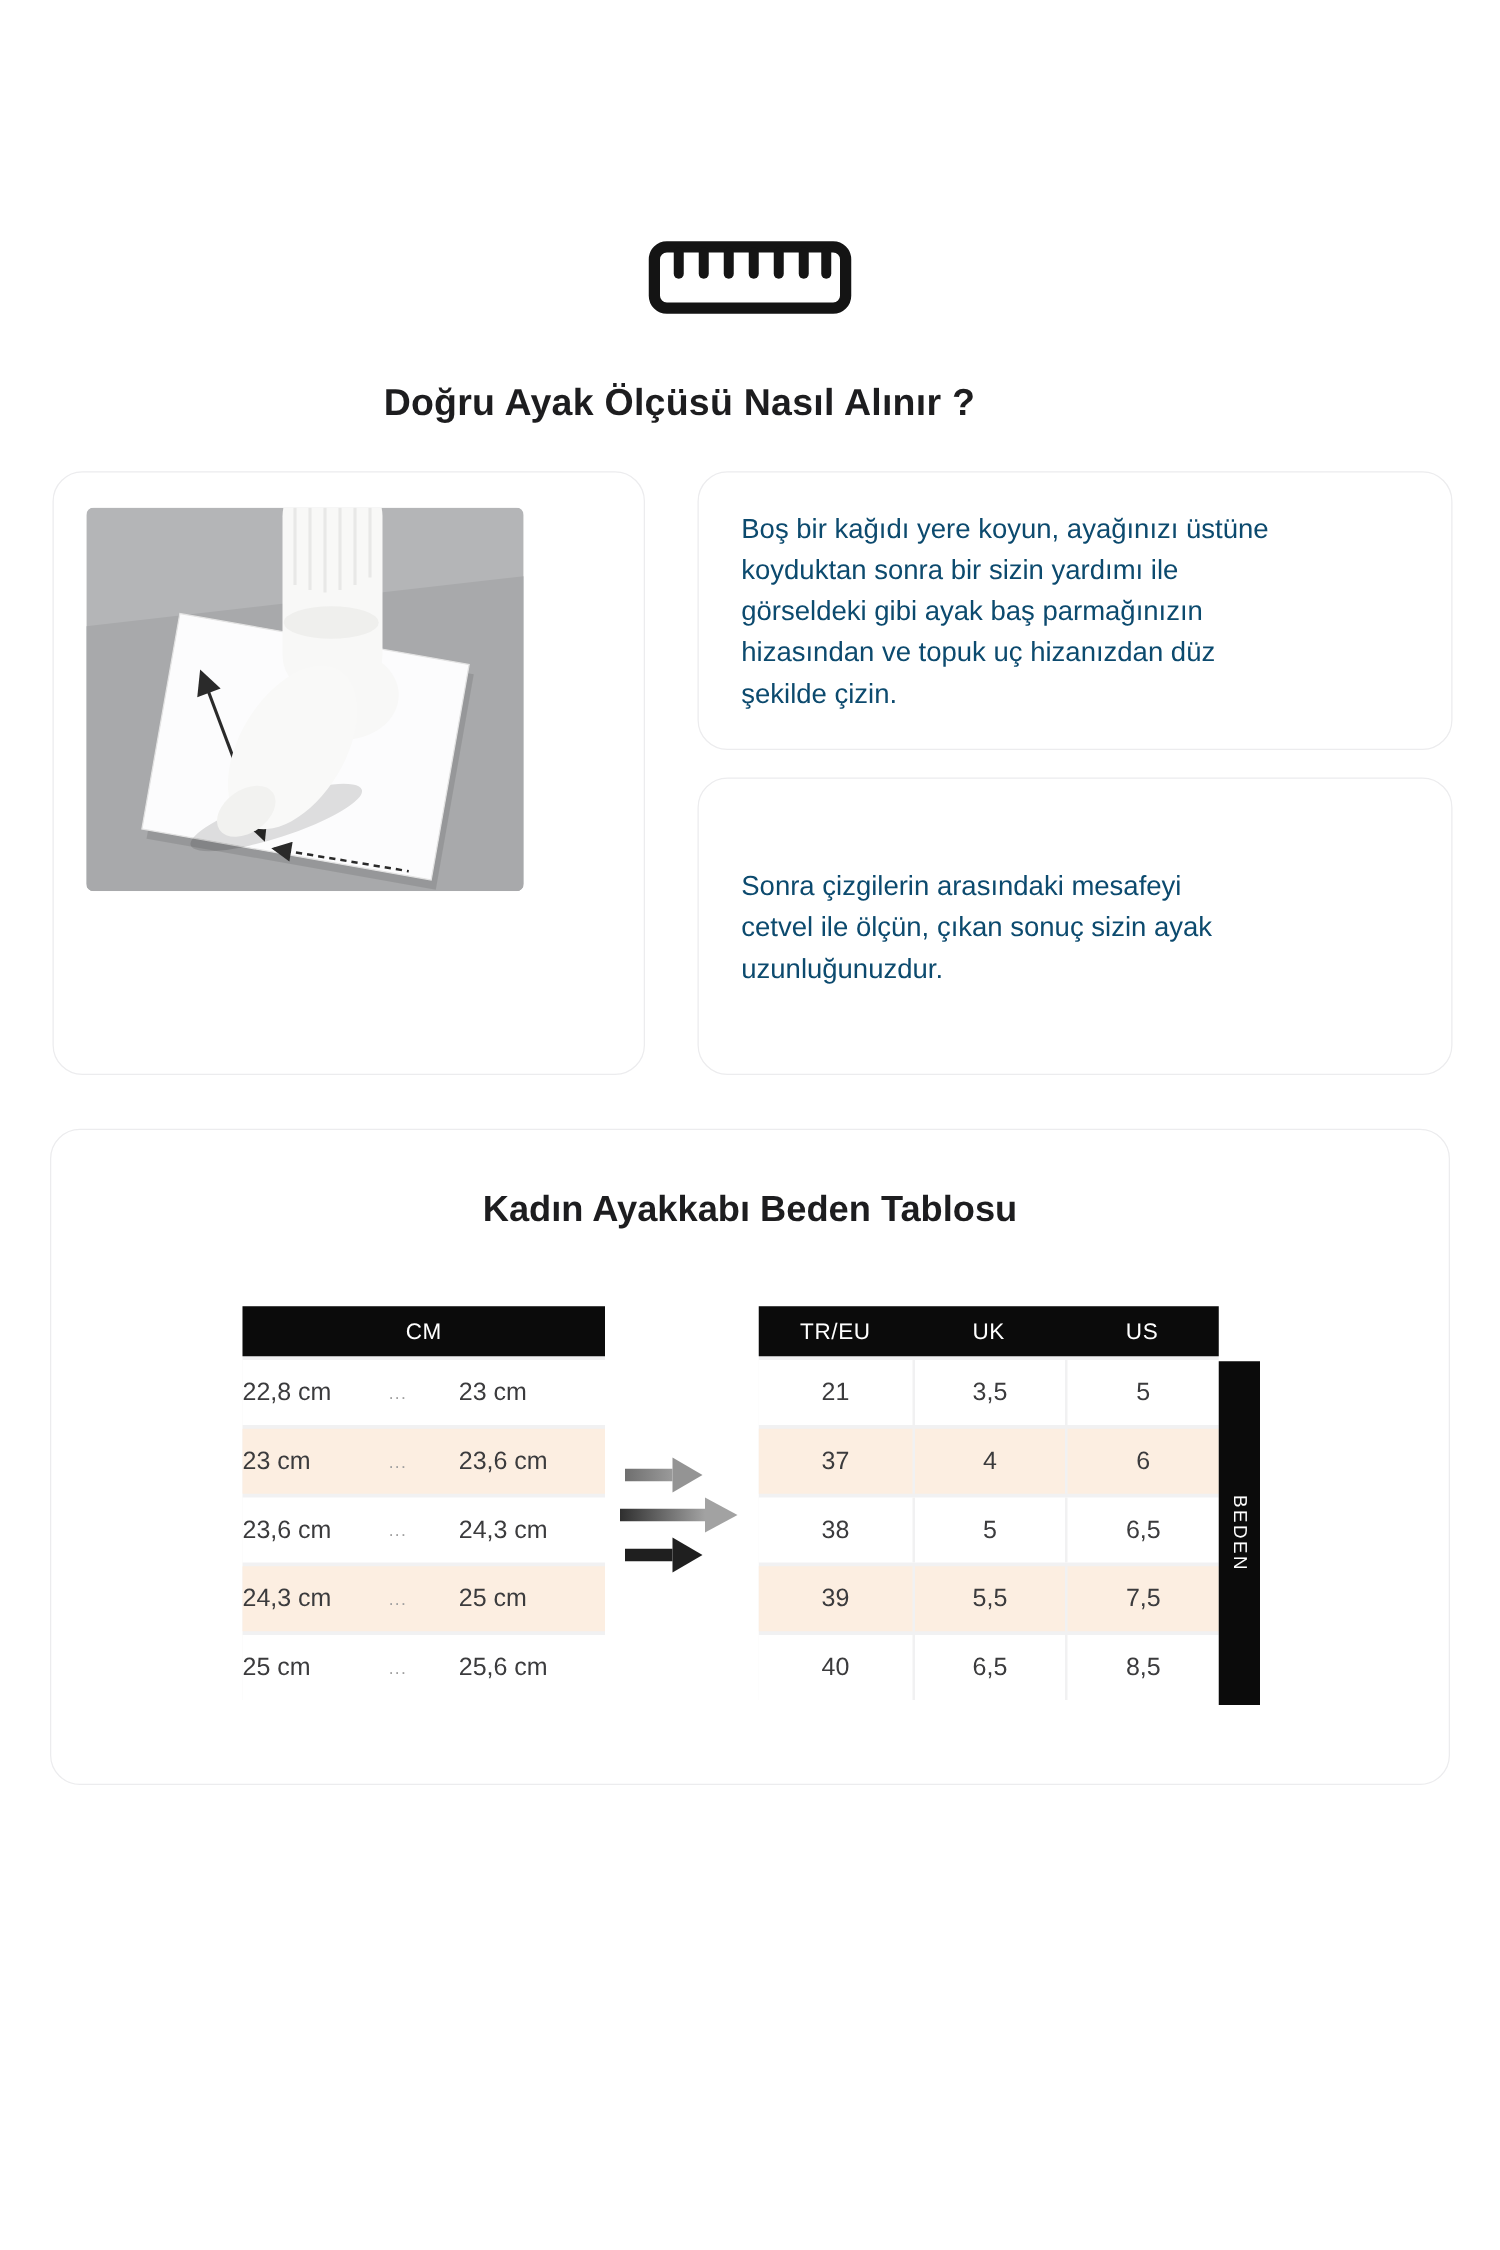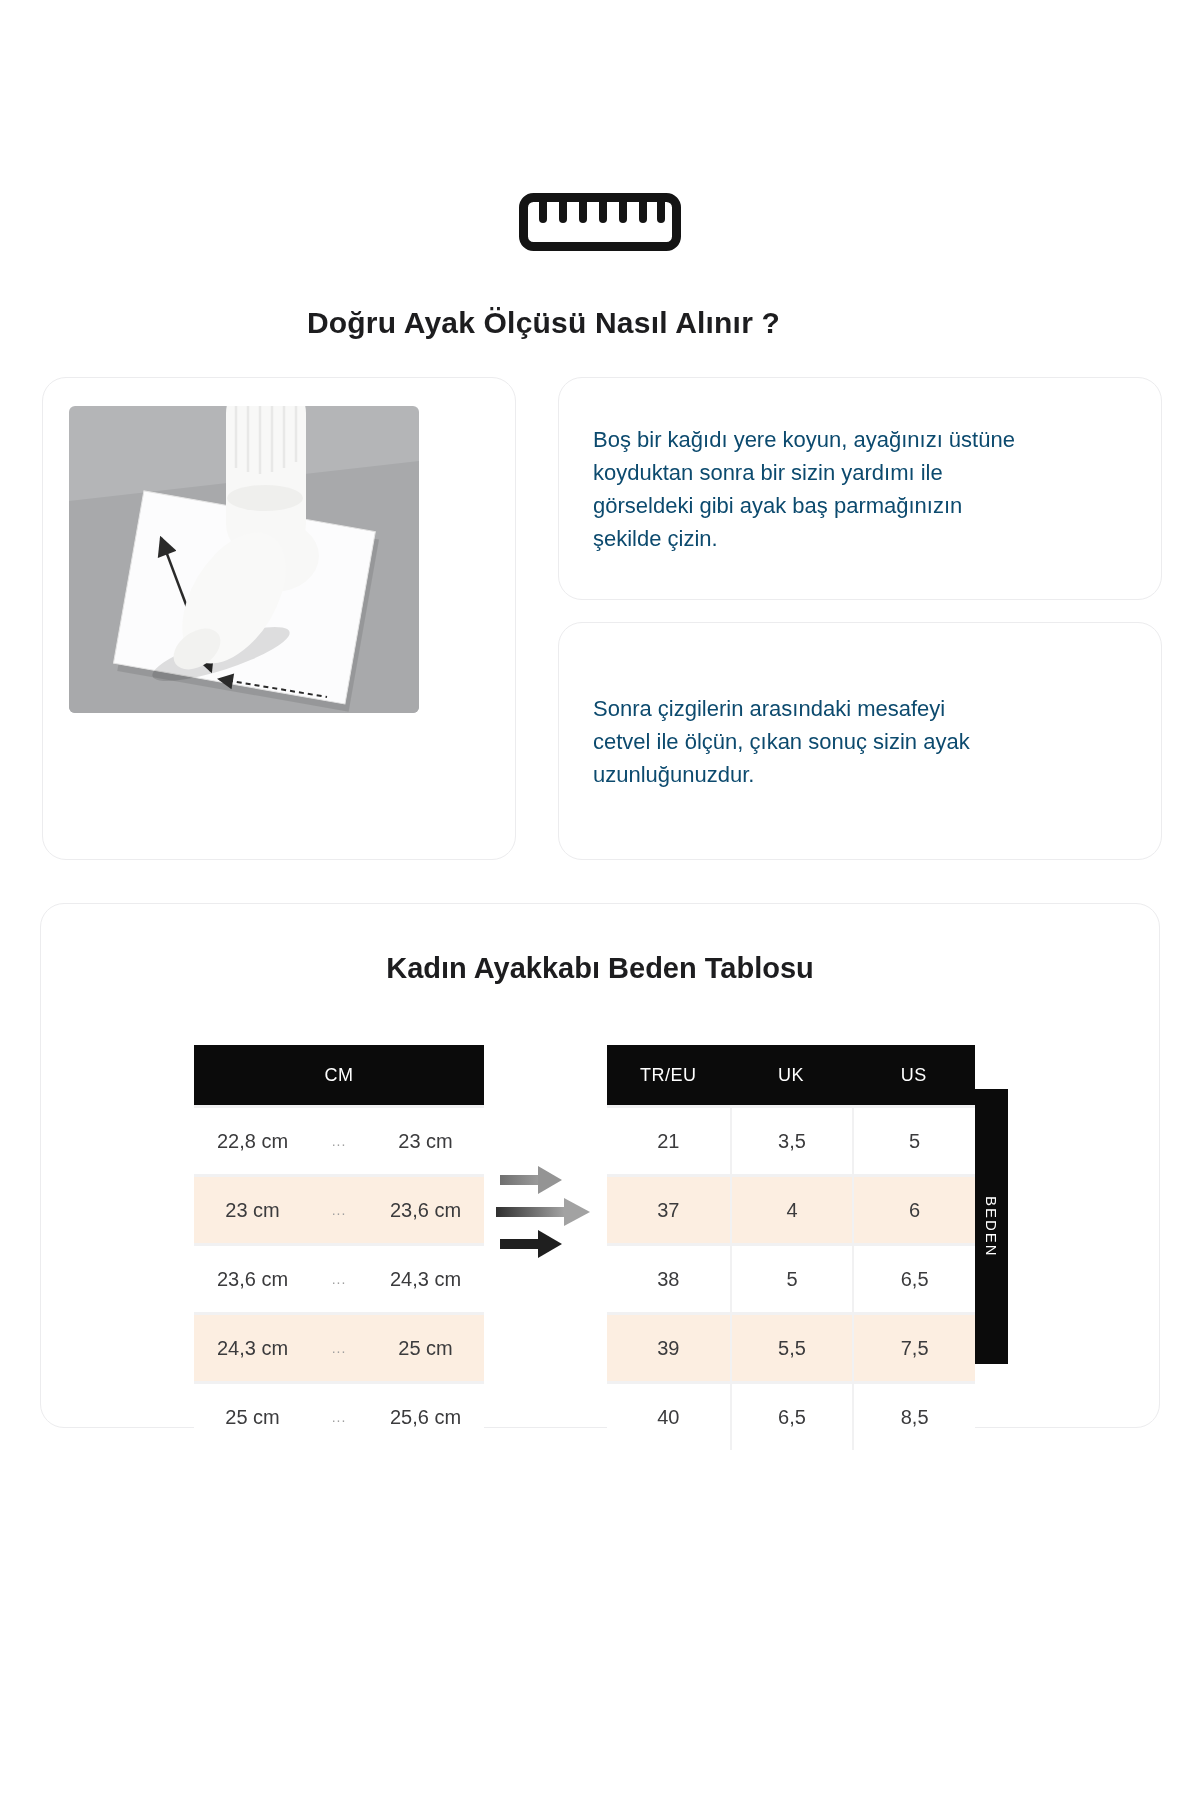--- a/index.html
+++ b/index.html
@@ -22,25 +22,25 @@
   .step-text span{display:block;}
 
   
   #chart-card{left:40px;top:903px;width:1120px;height:525px;}
   #chart-title{position:absolute;top:48px;left:0;width:100%;text-align:center;
                font-size:29px;font-weight:700;color:#1d1d1f;}
 
   .table{position:absolute;display:flex;flex-direction:column;gap:3px;background:#f1f1f2;}
   #cm-table{left:153px;top:141px;width:290px;}
   #size-table{left:566px;top:141px;width:368px;}
-  .t-header{height:60px;background:#0b0b0b;color:#fff;font-size:18px;letter-spacing:.5px;
+  .t-header{height:40px;background:#0b0b0b;color:#fff;font-size:18px;letter-spacing:.5px;
             display:grid;align-items:center;text-align:center;}
   .t-header.one{grid-template-columns:1fr;}
   .t-header.three{grid-template-columns:1fr 1fr 1fr;}
-  .row{height:66px;background:#fff;display:grid;align-items:center;text-align:center;
+  .row{height:52px;background:#fff;display:grid;align-items:center;text-align:left;
        font-size:20px;color:#3b3b3d;}
   .row.alt{background:#fceee1;}
   .cm-row{grid-template-columns:1fr 56px 1fr;}
   .sz-row{grid-template-columns:1fr 1fr 1fr;}
   .sz-row span{height:100%;display:flex;align-items:center;justify-content:center;box-sizing:border-box;}
   .sz-row span + span{border-left:2px solid #f1f1f2;}
   .dots{font-size:14px;color:#a0a0a0;letter-spacing:1px;}
 
   #beden-bar{position:absolute;left:934px;top:185px;width:33px;height:275px;background:#0b0b0b;
              display:flex;align-items:center;justify-content:center;}
@@ -112,20 +112,21 @@
         <ellipse cx="128" cy="243" rx="26" ry="17" fill="#f2f2f0" transform="rotate(-35 128 243)"></ellipse>
       </svg>
     </div>
   </div>
 
   <div class="card" id="step1-card">
     <p class="step-text">
       <span>Boş bir kağıdı yere koyun, ayağınızı üstüne</span>
       <span>koyduktan sonra bir sizin yardımı ile</span>
       <span>görseldeki gibi ayak baş parmağınızın</span>
+      <span>hizasından ve topuk uç hizanızdan düz</span>
       <span>şekilde çizin.</span>
     </p>
   </div>
 
   <div class="card" id="step2-card">
     <p class="step-text">
       <span>Sonra çizgilerin arasındaki mesafeyi</span>
       <span>cetvel ile ölçün, çıkan sonuç sizin ayak</span>
       <span>uzunluğunuzdur.</span>
     </p>

